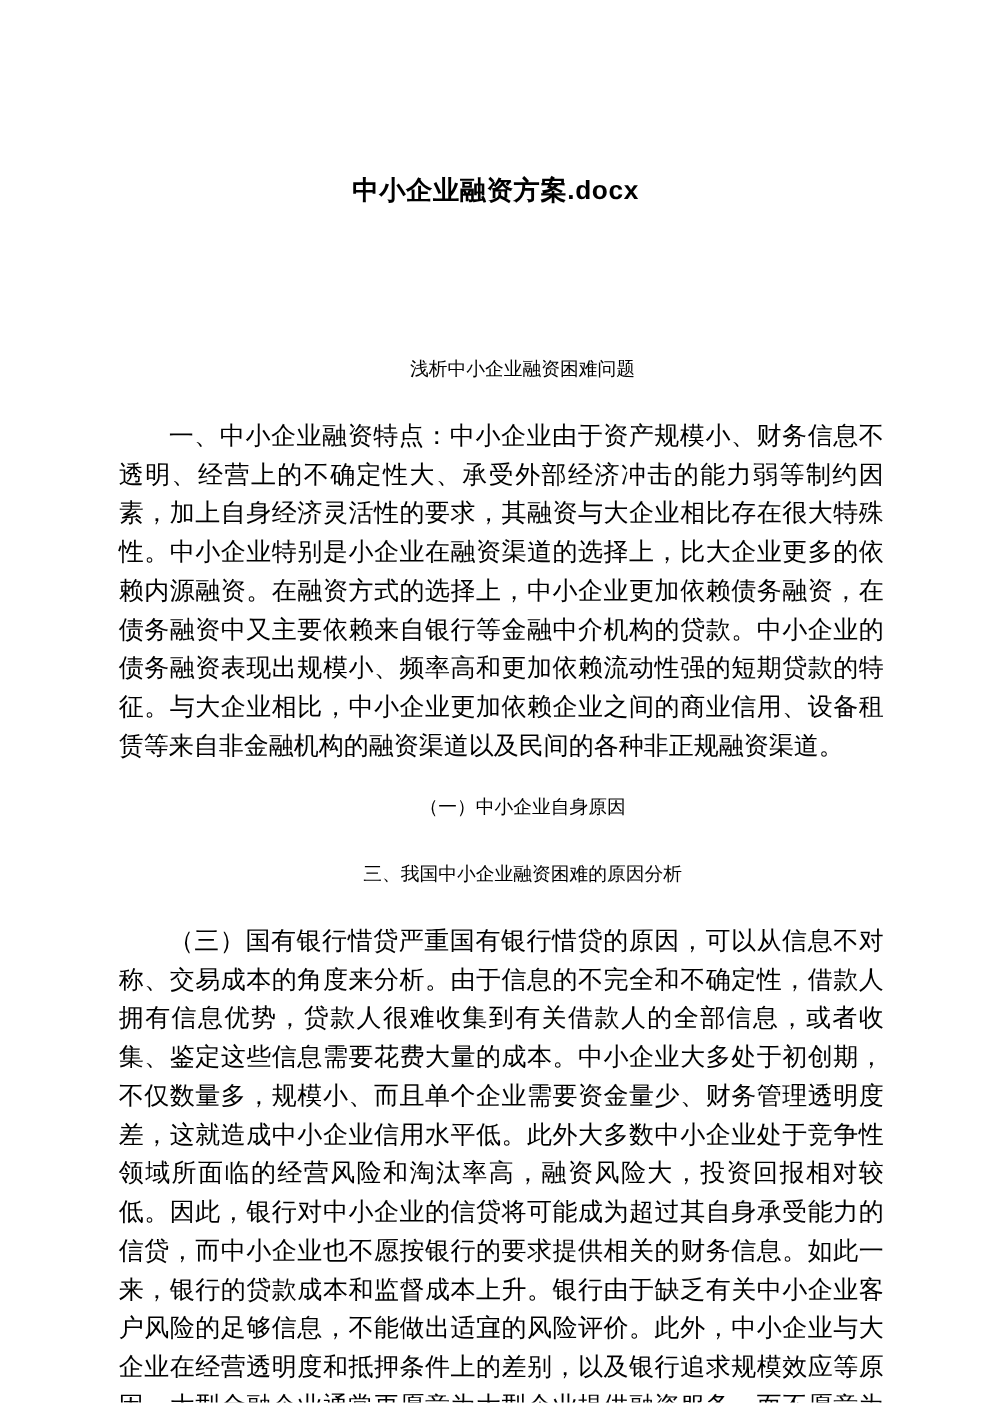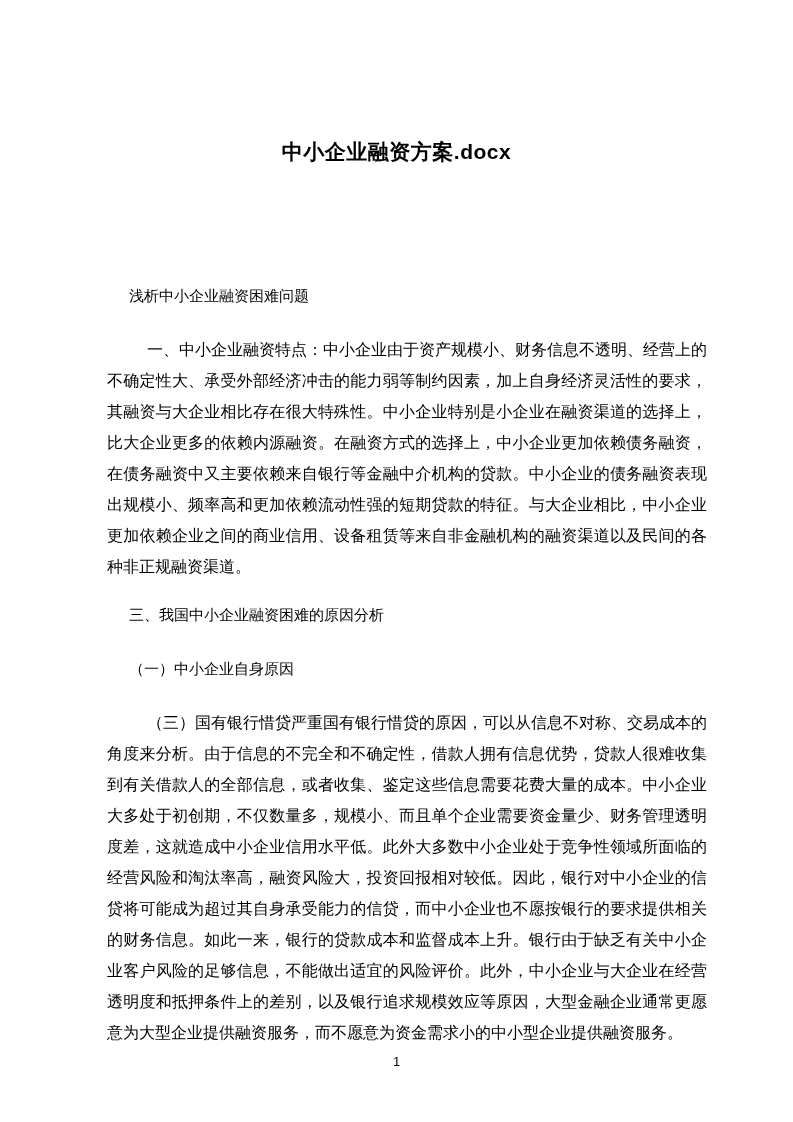--- a/index.html
+++ b/index.html
@@ -33,32 +33,33 @@
     letter-spacing: 0.5px;
     font-family: "Liberation Sans", sans-serif;
   }
   .body-area {
     position: absolute;
     top: 280px;
     left: 95px;
     width: 612px;
   }
   p.para {
-    margin: 0 0 17px 12px;
-    font-size: 16px;
+    margin: 0 0 17px 0;
+    font-size: 20px;
     line-height: 31px;
     text-align: justify;
     text-justify: inter-ideograph;
     font-family: "Liberation Sans", sans-serif;
   }
   p.heading {
     margin: 0 0 23px 0;
     font-size: 15px;
     line-height: 31px;
     font-family: "Liberation Sans", sans-serif;
+    text-align: center;
   }
   .indent-1 {
     text-indent: 34px;
   }
   .indent-2 {
     text-indent: 40px;
   }
   .gap-lg {
     margin-bottom: 27px;
   }
@@ -81,23 +82,23 @@
 <div class="page">
 
   <div class="doc-title">中小企业融资方案.docx</div>
 
   <div class="body-area">
 
     <p class="heading indent-1 gap-lg">浅析中小企业融资困难问题</p>
 
     <p class="para indent-2 gap-xl">一、中小企业融资特点：中小企业由于资产规模小、财务信息不透明、经营上的不确定性大、承受外部经济冲击的能力弱等制约因素，加上自身经济灵活性的要求，其融资与大企业相比存在很大特殊性。中小企业特别是小企业在融资渠道的选择上，比大企业更多的依赖内源融资。在融资方式的选择上，中小企业更加依赖债务融资，在债务融资中又主要依赖来自银行等金融中介机构的贷款。中小企业的债务融资表现出规模小、频率高和更加依赖流动性强的短期贷款的特征。与大企业相比，中小企业更加依赖企业之间的商业信用、设备租赁等来自非金融机构的融资渠道以及民间的各种非正规融资渠道。</p>
 
+    <p class="heading indent-1 gap-lg">（一）中小企业自身原因</p>
+
     <p class="heading indent-1 gap-lg">三、我国中小企业融资困难的原因分析</p>
-
-    <p class="heading indent-1 gap-lg">（一）中小企业自身原因</p>
 
     <p class="para indent-2">（三）国有银行惜贷严重国有银行惜贷的原因，可以从信息不对称、交易成本的角度来分析。由于信息的不完全和不确定性，借款人拥有信息优势，贷款人很难收集到有关借款人的全部信息，或者收集、鉴定这些信息需要花费大量的成本。中小企业大多处于初创期，不仅数量多，规模小、而且单个企业需要资金量少、财务管理透明度差，这就造成中小企业信用水平低。此外大多数中小企业处于竞争性领域所面临的经营风险和淘汰率高，融资风险大，投资回报相对较低。因此，银行对中小企业的信贷将可能成为超过其自身承受能力的信贷，而中小企业也不愿按银行的要求提供相关的财务信息。如此一来，银行的贷款成本和监督成本上升。银行由于缺乏有关中小企业客户风险的足够信息，不能做出适宜的风险评价。此外，中小企业与大企业在经营透明度和抵押条件上的差别，以及银行追求规模效应等原因，大型金融企业通常更愿意为大型企业提供融资服务，而不愿意为资金需求小的中小型企业提供融资服务。</p>
 
   </div>
 
   <div class="page-number">1</div>
 
 </div>
 
 </body></html>

